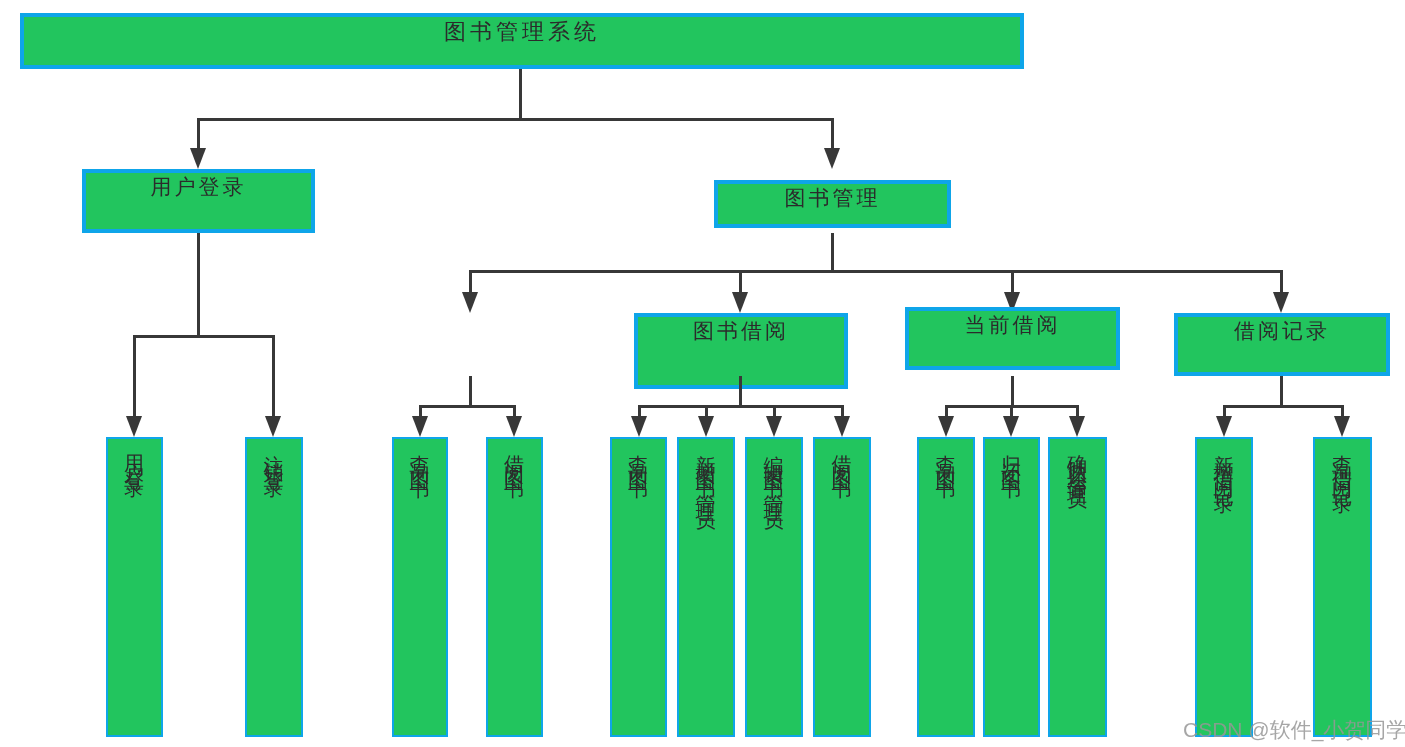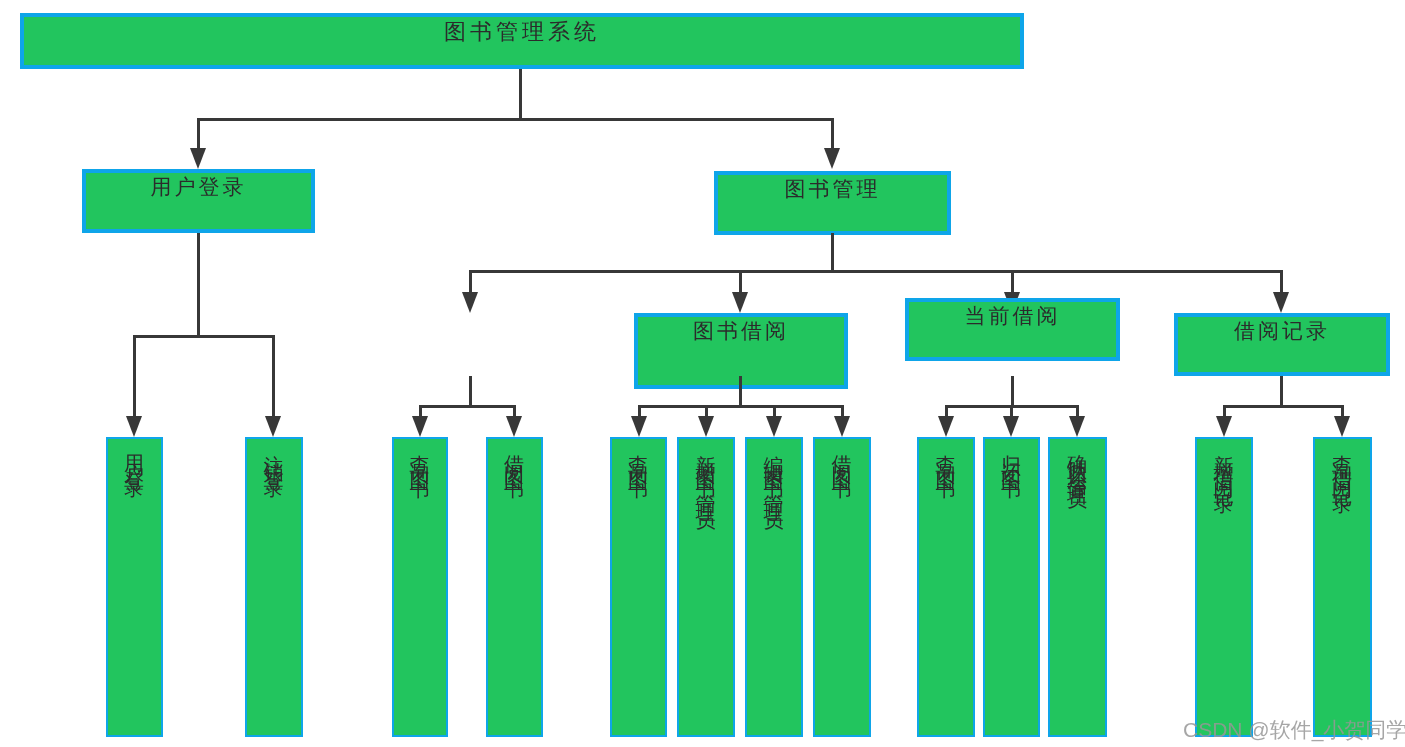--- a/index.html
+++ b/index.html
@@ -43,21 +43,21 @@
   <div class="vline" style="left:519px;top:69px;height:52px"></div>
   <div class="hline" style="left:197px;top:118px;width:637px"></div>
   <div class="vline" style="left:197px;top:118px;height:32px"></div>
   <div class="arrow" style="left:190px;top:148px"></div>
   <div class="vline" style="left:831px;top:118px;height:32px"></div>
   <div class="arrow" style="left:824px;top:148px"></div>
 
   <div class="box" style="left:82px;top:169px;width:233px;height:64px">
     <span class="h-label">用户登录</span>
   </div>
-  <div class="box" style="left:714px;top:171px;width:237px;height:64px">
+  <div class="box" style="left:714px;top:180px;width:237px;height:48px">
     <span class="h-label">图书管理</span>
   </div>
 
   <div class="vline" style="left:197px;top:233px;height:105px"></div>
   <div class="hline" style="left:133px;top:335px;width:142px"></div>
   <div class="vline" style="left:133px;top:335px;height:82px"></div>
   <div class="arrow" style="left:126px;top:416px"></div>
   <div class="vline" style="left:272px;top:335px;height:82px"></div>
   <div class="arrow" style="left:265px;top:416px"></div>
 
@@ -68,21 +68,21 @@
   <div class="vline" style="left:739px;top:270px;height:23px"></div>
   <div class="arrow" style="left:732px;top:292px"></div>
   <div class="vline" style="left:1011px;top:270px;height:23px"></div>
   <div class="arrow" style="left:1004px;top:292px"></div>
   <div class="vline" style="left:1280px;top:270px;height:23px"></div>
   <div class="arrow" style="left:1273px;top:292px"></div>
 
   <div class="box" style="left:634px;top:313px;width:214px;height:76px">
     <span class="h-label">图书借阅</span>
   </div>
-  <div class="box" style="left:905px;top:298px;width:215px;height:63px">
+  <div class="box" style="left:905px;top:307px;width:215px;height:63px">
     <span class="h-label">当前借阅</span>
   </div>
   <div class="box" style="left:1174px;top:313px;width:216px;height:63px">
     <span class="h-label">借阅记录</span>
   </div>
 
   <div class="vline" style="left:469px;top:376px;height:32px"></div>
   <div class="hline" style="left:419px;top:405px;width:97px"></div>
   <div class="vline" style="left:419px;top:405px;height:13px"></div>
   <div class="arrow" style="left:412px;top:416px"></div>

